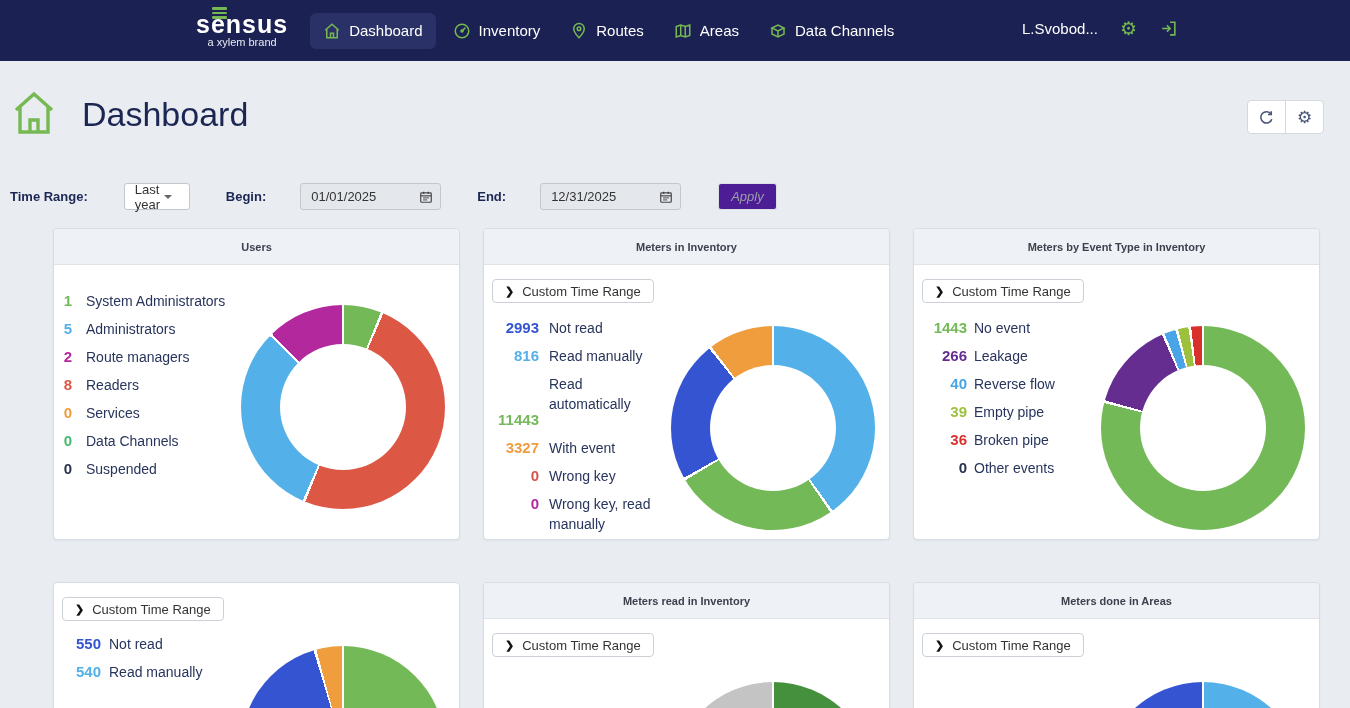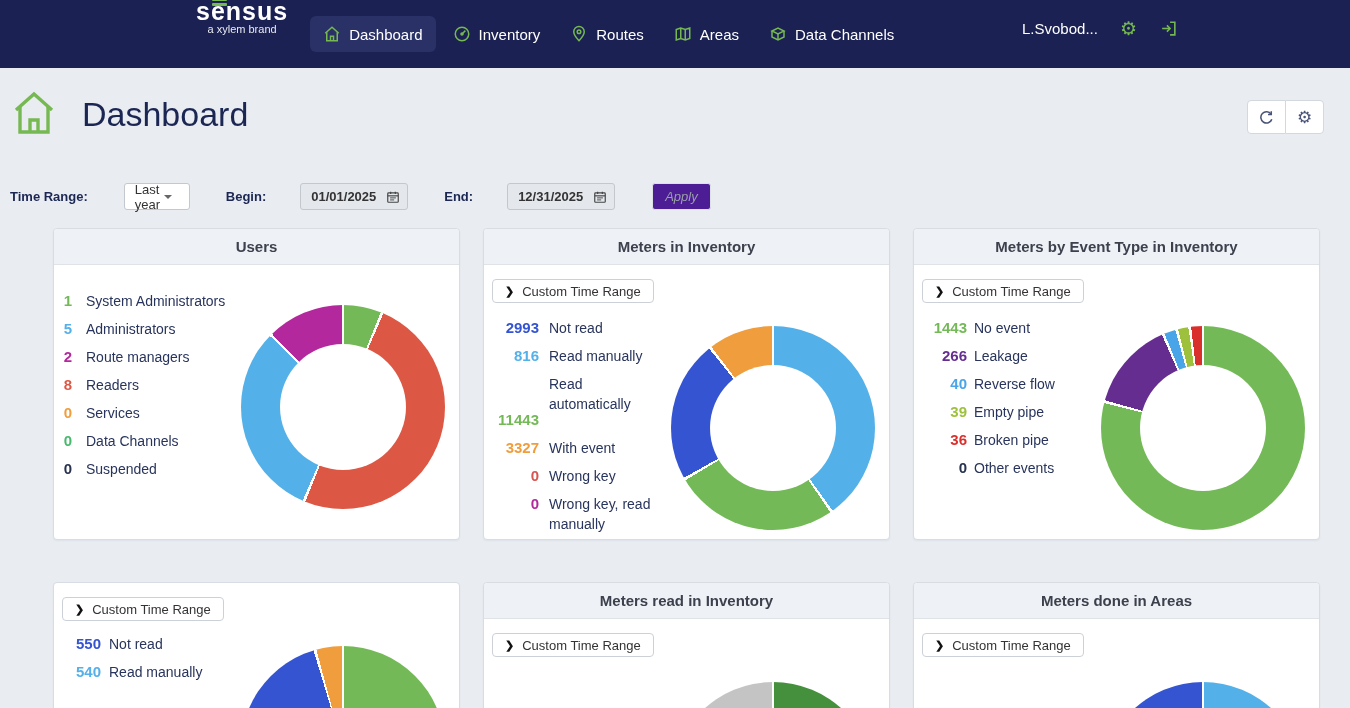--- a/index.html
+++ b/index.html
@@ -2,21 +2,21 @@
 <html><head>
 <meta charset="utf-8">
 <style>
   html,body{margin:0;padding:0;}
   body{
     width:1350px;height:708px;position:relative;overflow:hidden;
     background:#e9edf2;font-family:"Liberation Sans",sans-serif;
     -webkit-font-smoothing:antialiased;
   }
   
-  .nav{position:absolute;top:0;left:0;right:0;height:68px;background:#1b2152;display:flex;}
+  .nav{position:absolute;top:0;left:0;right:0;height:61px;background:#1b2152;display:flex;align-items:center;}
   .brand{position:relative;margin-left:196px;color:#fff;cursor:pointer;}
   .brand .word{font-size:25px;font-weight:bold;letter-spacing:1px;line-height:22px;}
   .brand .bars{position:absolute;top:-6px;left:16px;display:flex;flex-direction:column;gap:2px;}
   .brand .bars i{display:block;height:2.5px;background:#76b852;border-radius:1px;}
   .brand .bars i:nth-child(1){width:15px}.brand .bars i:nth-child(2){width:15px}.brand .bars i:nth-child(3){width:15px}
   .brand .tag{font-size:11px;color:#e8eaf2;text-align:center;margin-top:1px;}
   .navlist{display:flex;align-items:center;margin-left:22px;gap:4px;}
   .navitem{display:flex;align-items:center;gap:8px;color:#fff;font-size:15px;padding:9px 13px;border-radius:6px;cursor:pointer;white-space:nowrap;}
   .navitem.active{background:#2a3166;}
   .navitem svg{display:block}
@@ -29,28 +29,28 @@
   .pagehead h1{margin:0;font-size:34px;font-weight:500;color:#1b2653;}
   .headbtns{position:absolute;top:100px;left:1247px;display:flex;}
   .hbtn{width:39px;height:34px;background:#fff;border:1px solid #d3d8de;display:flex;align-items:center;justify-content:center;color:#4a5378;cursor:pointer;padding:0;}
   .hbtn:first-child{border-radius:4px 0 0 4px;}
   .hbtn:last-child{border-radius:0 4px 4px 0;margin-left:-1px;font-size:17px;}
   
   .filters{position:absolute;top:183px;left:10px;height:27px;display:flex;align-items:center;font-size:13px;gap:27px;}
   .flabel{font-weight:bold;color:#1b2653;}
   .fselect{margin-left:9px;width:66px;height:27px;background:#fff;border:1px solid #c3c8cf;border-radius:3px;display:flex;align-items:center;justify-content:space-between;padding:0 17px 0 10px;color:#333;cursor:pointer;box-sizing:border-box;}
   .caret{width:0;height:0;border-left:4px solid transparent;border-right:4px solid transparent;border-top:4px solid #666;}
-  .fdate{margin-left:7px;width:108px;height:27px;background:#e4e8ec;border:1px solid #c3c8cf;border-radius:3px;display:flex;align-items:center;justify-content:space-between;padding:0 7px 0 10px;color:#333;box-sizing:border-box;cursor:text;font-weight:bold;}
+  .fdate{margin-left:7px;width:141px;height:27px;background:#e4e8ec;border:1px solid #c3c8cf;border-radius:3px;display:flex;align-items:center;justify-content:space-between;padding:0 7px 0 10px;color:#333;box-sizing:border-box;cursor:text;}
   .fdate .cal{cursor:pointer;display:flex;align-items:center;}
   .gap8{margin-left:9px;}
   .apply{margin-left:10px;height:27px;background:#4c1d95;border:1px solid #dde1e6;border-radius:3px;color:#9aa0a8;font-size:13px;padding:0 12px;cursor:pointer;font-style:italic;}
   
   .grid{position:absolute;top:228px;left:53px;display:grid;grid-template-columns:repeat(3,407px);grid-auto-rows:312px;gap:42px 23px;}
   .panel{background:#fff;border:1px solid #d8dce3;border-radius:4px;box-shadow:0 1px 2px rgba(20,30,60,.05);box-sizing:border-box;position:relative;}
-  .phead{height:35px;background:#eef1f5;border-bottom:1px solid #dfe3e8;border-radius:4px 4px 0 0;display:flex;align-items:center;justify-content:center;font-size:15px;font-weight:bold;color:#3c414d;}
+  .phead{height:35px;background:#eef1f5;border-bottom:1px solid #dfe3e8;border-radius:4px 4px 0 0;display:flex;align-items:center;justify-content:center;font-size:11px;font-weight:bold;color:#3c414d;}
   .pbody{position:relative;height:275px;}
   .ctr{position:absolute;top:14px;left:8px;height:24px;background:#fff;border:1px solid #ccd1d7;border-radius:4px;display:flex;align-items:center;gap:8px;padding:0 12px;font-size:13px;color:#333;cursor:pointer;font-family:"Liberation Sans",sans-serif;}
   .ctr .chev{font-size:11px;font-weight:bold;color:#111;}
   .legend{position:absolute;left:8px;top:53px;}
   .p0 .legend{top:26px;}
   .row2 .legend{top:51px;}
   .lrow{display:flex;align-items:flex-start;margin-bottom:8px;min-height:20px;}
   .lnum{display:inline-block;text-align:right;font-weight:bold;font-size:15px;line-height:20px;flex:none;width:var(--numw,40px);}
   .llab{margin-left:var(--lgap,10px);font-size:14px;line-height:20px;color:#28345c;}
   .p0{--numw:10px;--lgap:14px;}

